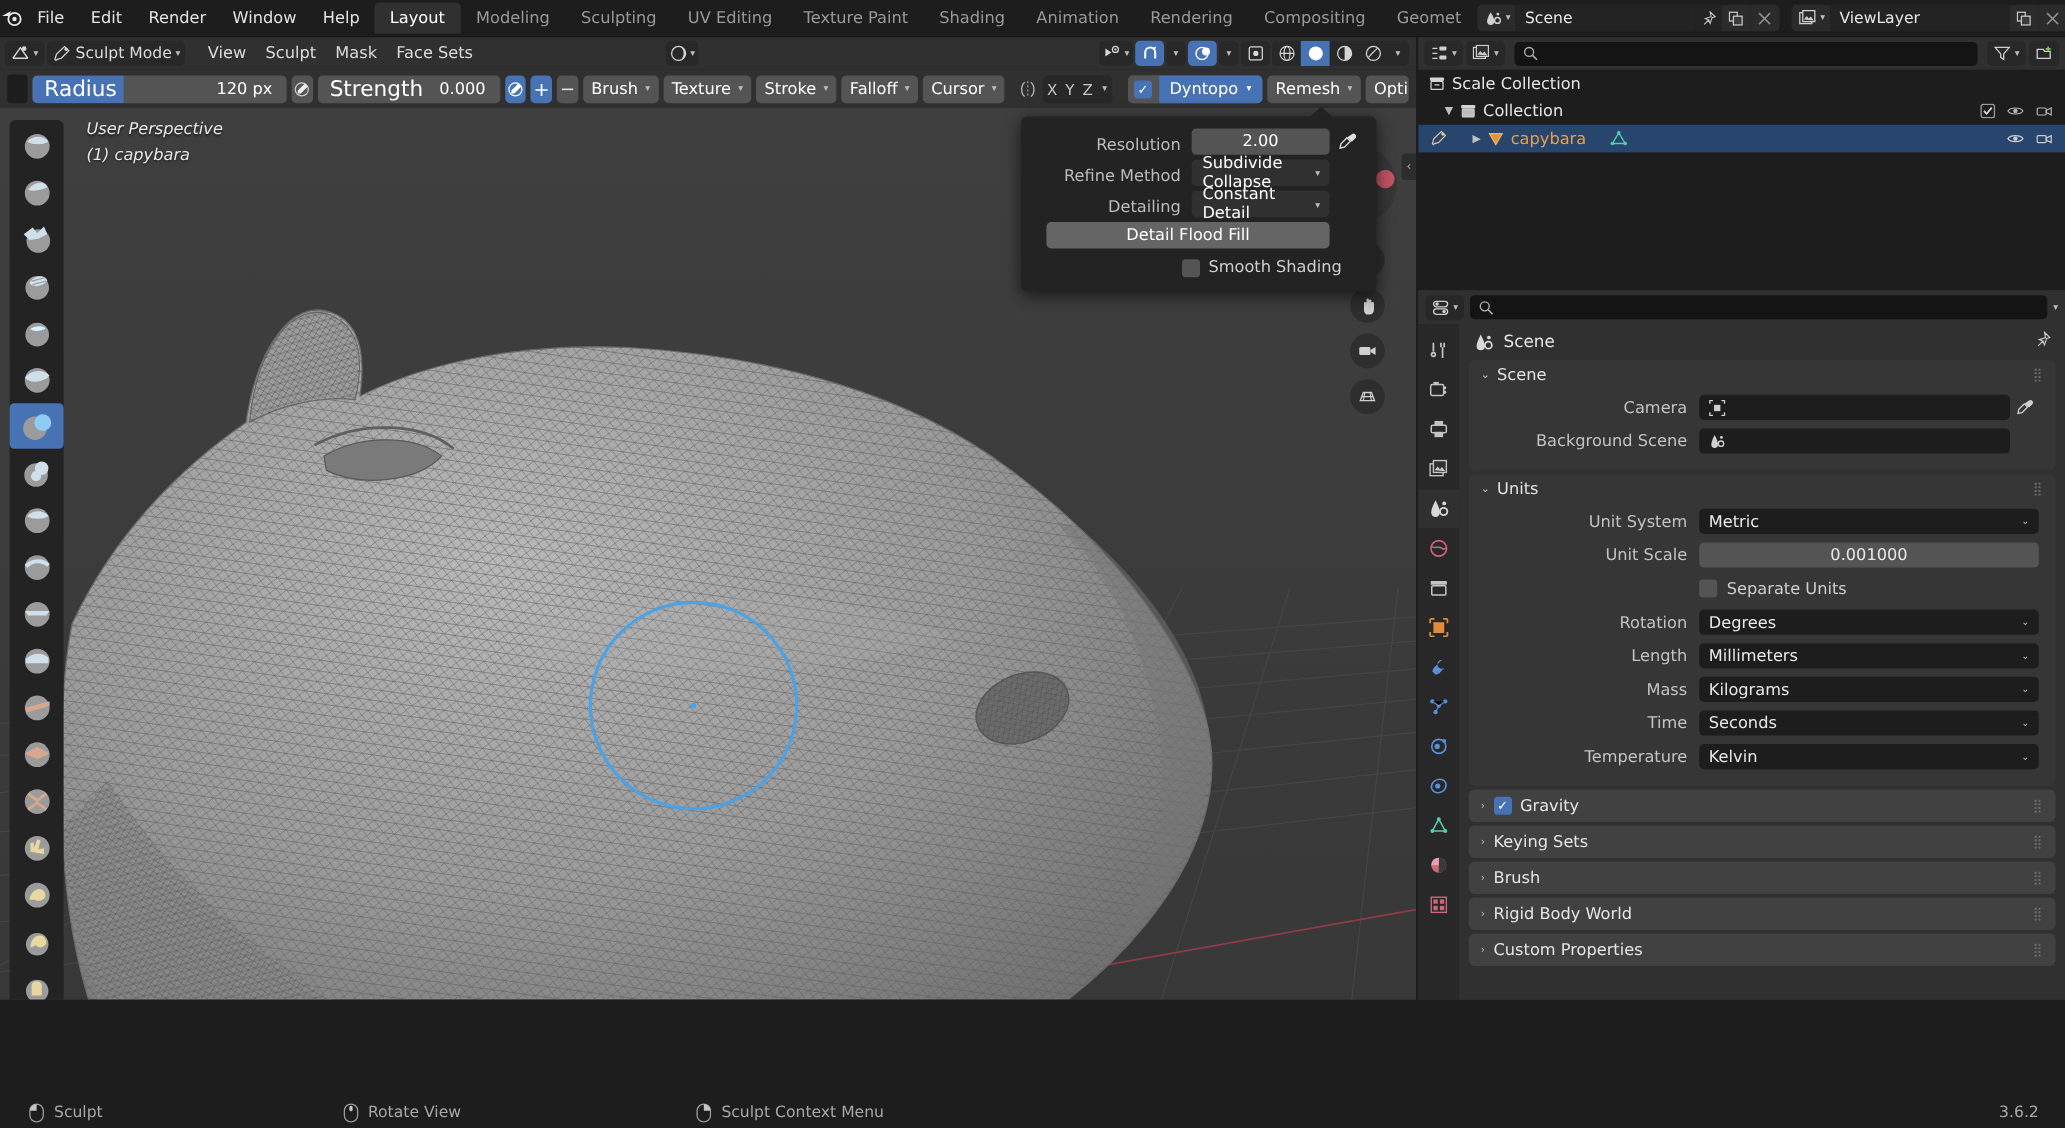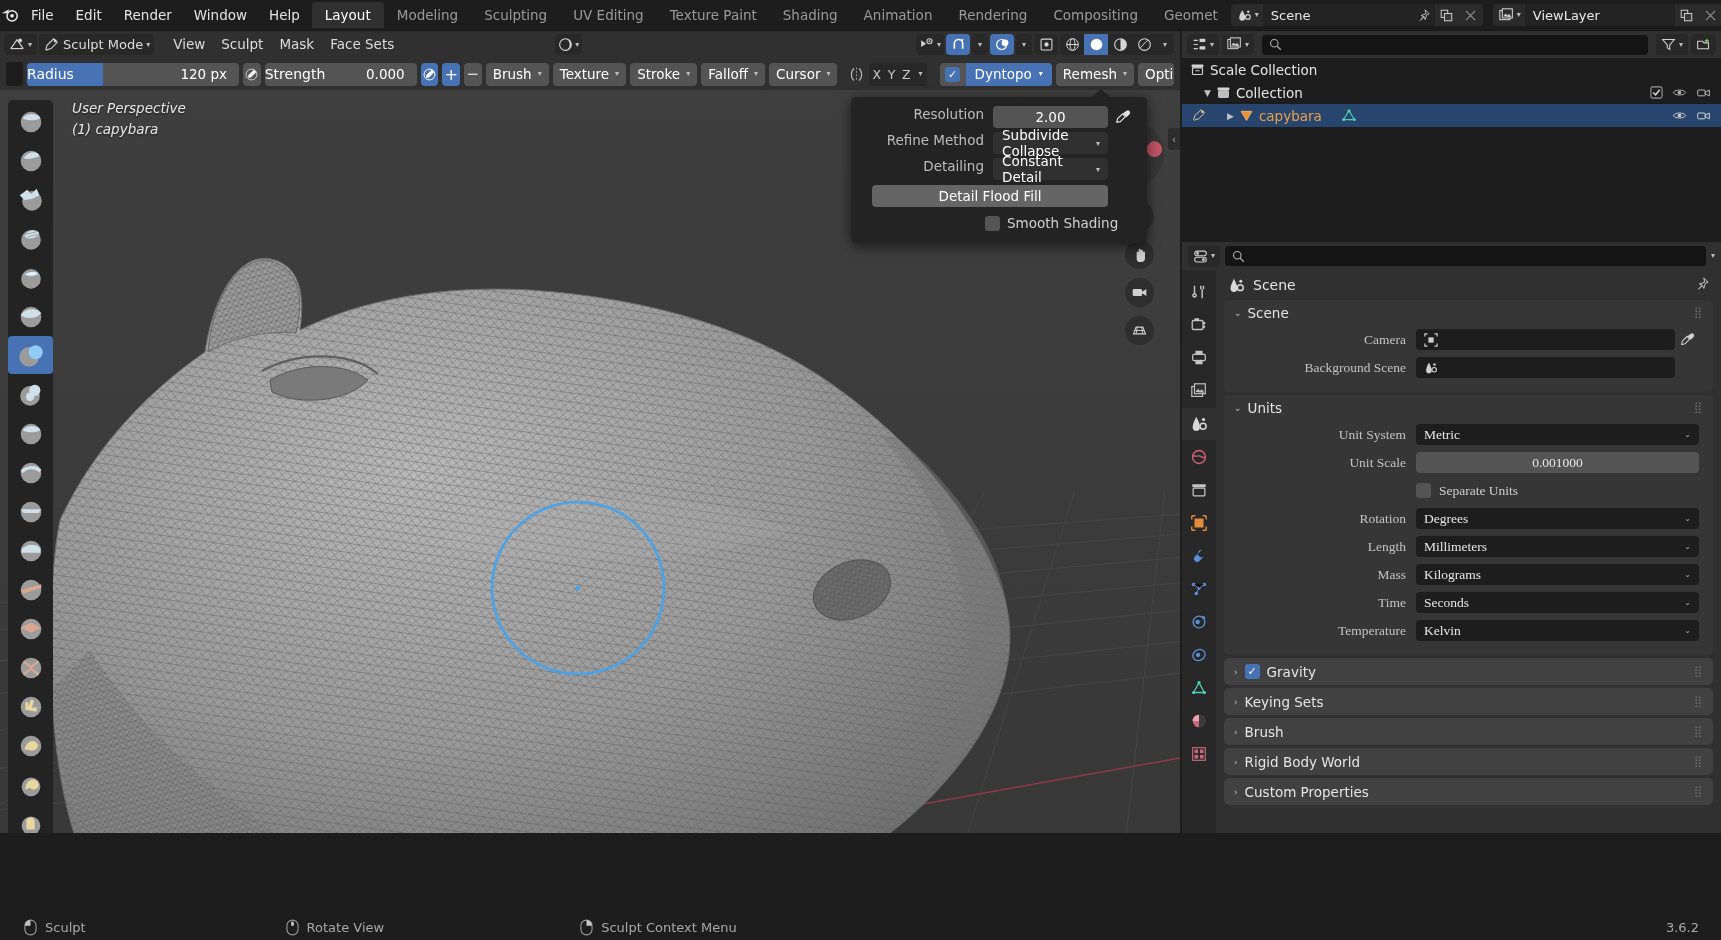--- a/index.html
+++ b/index.html
@@ -74,21 +74,21 @@
   
   .brushheader {
     position: absolute; left: 0; top: 58px; width: 1180px; height: 32px;
     background: #303030; display: flex; align-items: center; padding: 0 6px; gap: 4px;
   }
   .slider {
     height: 23px; border-radius: 4px; background: #545454; position: relative;
     display: flex; align-items: center; overflow: hidden; min-width: 0;
   }
   .slider .fill { position:absolute; left:0; top:0; bottom:0; background:#4772b3; }
-  .slider .lbl { position:relative; font-size:14px; color:#fff; z-index:2;}
+  .slider .lbl { position:relative; padding-left:10px; font-size:18px; color:#fff; z-index:2;}
   .slider .val { position:relative; margin-left:auto; padding-right:12px; font-size:13.5px; color:#fff; z-index:2;}
   .sq-btn {
     width: 25px; height: 23px; border-radius: 4px; background: #545454;
     display:flex; align-items:center; justify-content:center;
   }
   .sq-btn.blue { background: #4772b3; }
   .drop {
     height: 23px; border-radius: 4px; background: #545454; padding: 0 7px;
     display: flex; align-items: center; gap: 6px; font-size: 13.5px; color: #fff;
     white-space: nowrap;
@@ -137,21 +137,21 @@
   .popup {
     position:absolute; left:851px; top:97px; width:296px;
     background:#232323; border-radius:5px; padding:9px 12px 12px 12px;
     box-shadow: 0 3px 14px rgba(0,0,0,.6); z-index: 40;
   }
   .popup::before {
     content:''; position:absolute; top:-8px; right:36px;
     border-left:10px solid transparent; border-right:10px solid transparent;
     border-bottom:9px solid #232323;
   }
-  .prow { display:flex; align-items:flex-start; height:23px; margin-bottom:3px; }
+  .prow { display:flex; align-items:flex-end; height:23px; margin-bottom:3px; }
   .plabel { width:130px; text-align:right; padding-right:9px; color:#bdbdbd; font-size:13.5px; }
   .pfield {
     flex:1; height:22px; border-radius:4px; background:#545454; display:flex;
     align-items:center; justify-content:center; font-size:13.5px; color:#fff;
   }
   .pfield.dark { background:#303030; justify-content:flex-start; padding-left:9px; }
   .pfield.dark .dchev { margin-left:auto; margin-right:8px; font-size:8px; color:#bdbdbd;}
   .peyedrop { width:24px; height:22px; margin-left:3px; display:flex; align-items:center; justify-content:center;}
   .pbtn {
     margin:4px 0 0 10px; height:22px; border-radius:4px; background:#656565;
@@ -191,21 +191,21 @@
   }
   .tabcol .tb { width:34px; height:32px; display:flex; align-items:center; justify-content:center; }
   .tabcol .tb.active { background:#303030; }
   .propmain { flex:1; background:#303030; overflow:hidden; }
   .breadcrumb { height:30px; display:flex; align-items:center; gap:8px; padding:0 12px; }
   .panel { background:#363636; border-radius:5px; margin:0 8px 3px 8px; }
   .panel-head {
     height:25px; display:flex; align-items:center; gap:6px; padding:0 10px; font-size:13.5px; color:#e2e2e2;
   }
   .panel-head .dots { margin-left:auto; color:#6d6d6d; letter-spacing:1px; font-size:11px;}
-  .panel-body { padding: 2px 0 9px 0; font-family: Liberation Serif, serif; }
+  .panel-body { padding: 2px 0 9px 0; }
   .frow { display:flex; align-items:center; height:25px; padding:0 14px 0 0; margin-bottom:3px;}
   .flabel { width:192px; text-align:right; padding-right:10px; color:#c3c3c3; font-size:13.5px; }
   .ffield {
     flex:1; height:21px; border-radius:4px; background:#1d1d1d; display:flex;
     align-items:center; padding:0 8px; gap:6px; font-size:13.5px; color:#e8e8e8;
   }
   .ffield .dchev { margin-left:auto; font-size:8px; color:#b0b0b0; }
   .ffield.grey { background:#545454; justify-content:center; }
   .ffield.grey span { margin:0 auto; }
   .feye { width:24px; display:flex; align-items:center; justify-content:center; }

